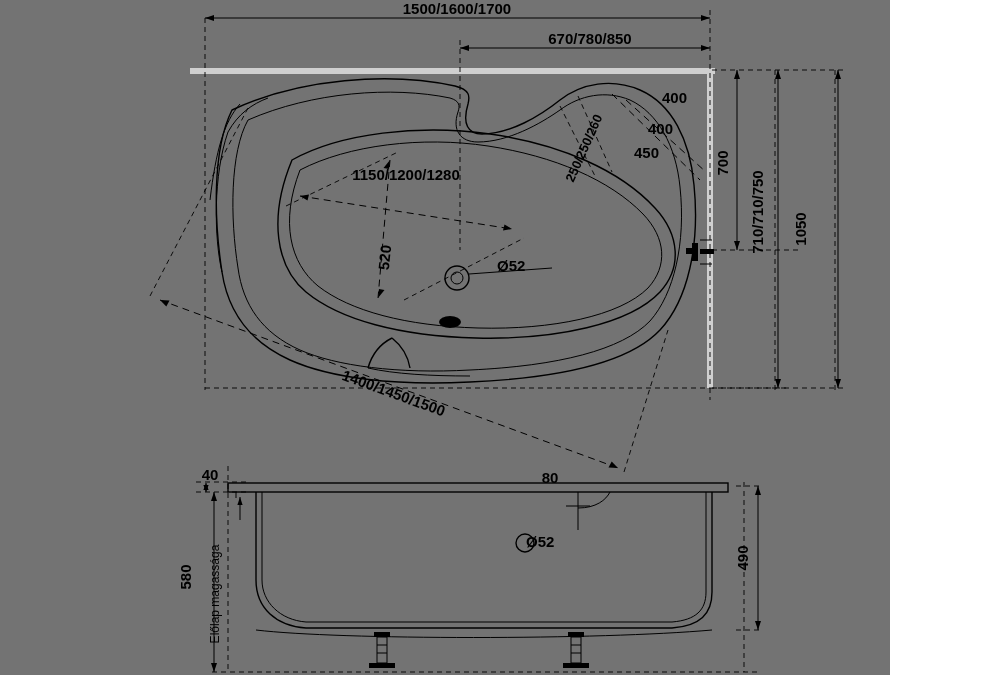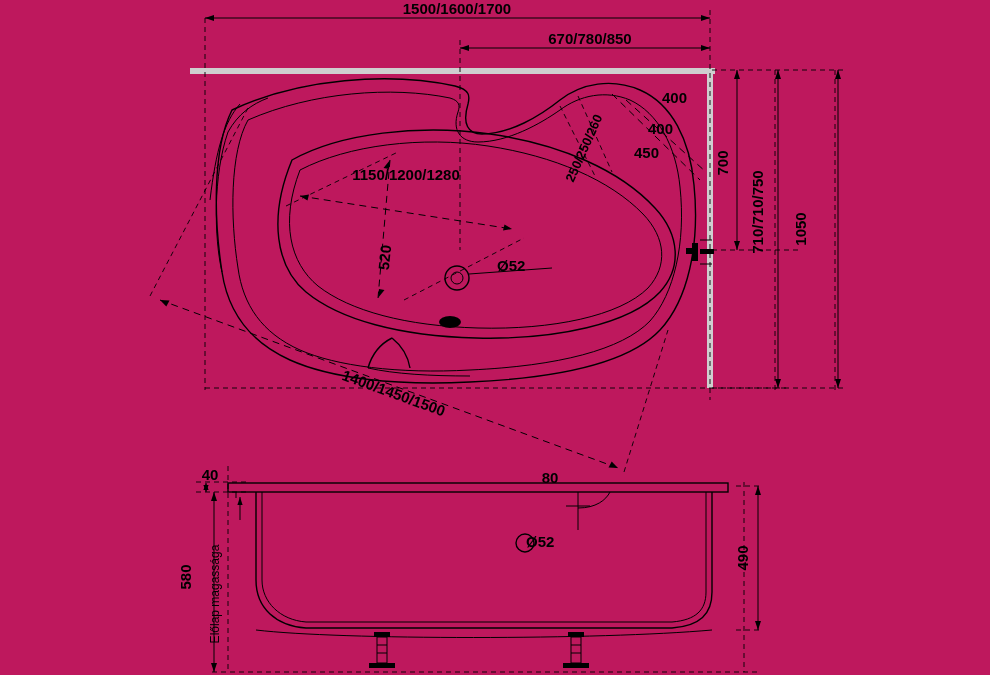--- a/index.html
+++ b/index.html
@@ -5,23 +5,23 @@
   html, body {
     margin: 0;
     padding: 0;
     background: #ffffff;
   }
   body {
     font-family: "Liberation Sans", sans-serif;
   }
   #sheet {
     position: relative;
-    width: 990px;
+    width: 890px;
     height: 675px;
-    background: #be185d;
+    background: #737373;
     overflow: hidden;
   }
   #sheet svg {
     position: absolute;
     left: 0;
     top: 0;
   }
   .dim-text {
     font-family: "Liberation Sans", sans-serif;
     font-size: 15px;

